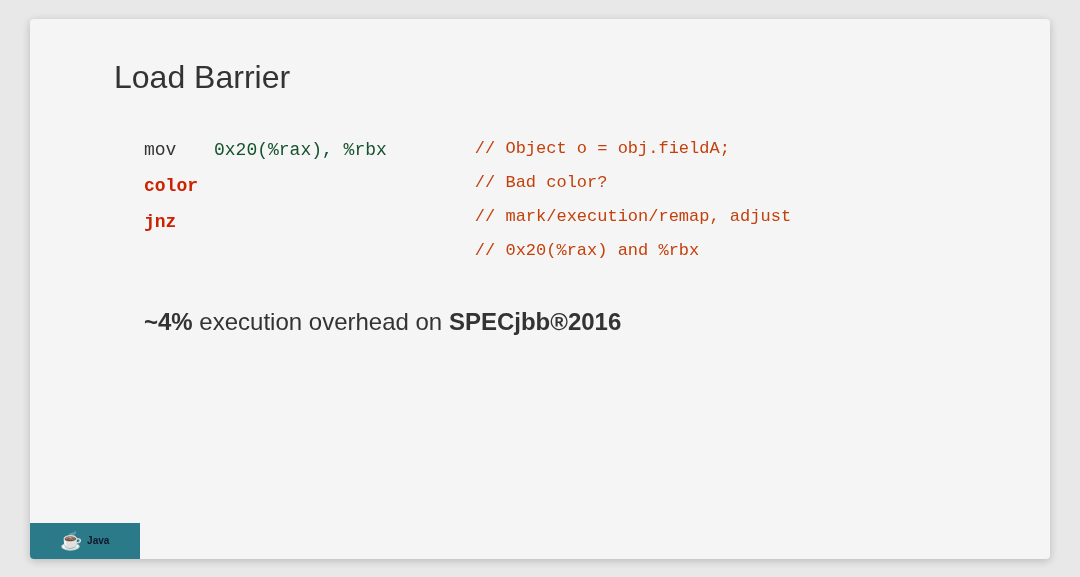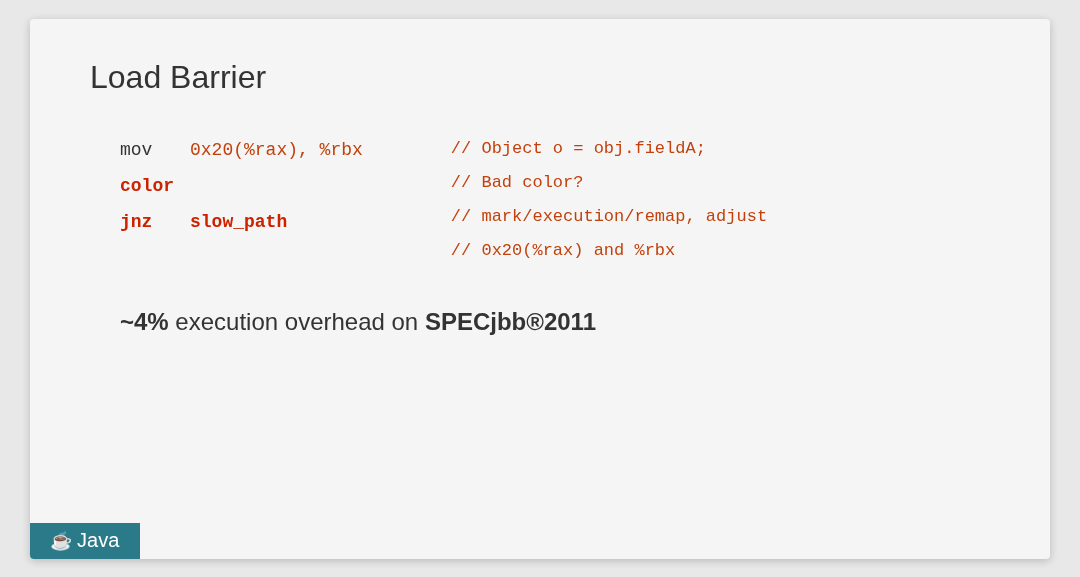--- a/index.html
+++ b/index.html
@@ -13,21 +13,21 @@
       justify-content: center;
       font-family: Arial, sans-serif;
     }
 
     .slide {
       width: 1020px;
       height: 540px;
       background: #f5f5f5;
       border-radius: 4px;
       position: relative;
-      padding: 40px 60px;
+      padding: 40px 84px;
       box-shadow: 0 2px 8px rgba(0,0,0,0.2);
     }
 
     .slide-title {
       font-size: 32px;
       font-weight: 300;
       color: #333;
       margin-bottom: 36px;
     }
 
@@ -59,21 +59,21 @@
       color: #cc2200;
       font-weight: bold;
     }
 
     .asm-operands {
       color: #cc2200;
       font-weight: bold;
     }
 
     .asm-operands.black {
-      color: #c2410c;
+      color: #14532d;
       font-weight: normal;
     }
 
     .comments {
       font-family: 'Courier New', Courier, monospace;
       font-size: 17px;
       line-height: 2.0;
       color: #c2410c;
     }
 
@@ -99,23 +99,23 @@
       background: #2a7a8a;
       width: 110px;
       height: 36px;
       border-radius: 0 0 0 4px;
       display: flex;
       align-items: center;
       justify-content: center;
     }
 
     .bottom-bar-text {
-      color: #ffffff;
-      font-size: 20px;
-      font-weight: normal;
+      color: #0f172a;
+      font-size: 10px;
+      font-weight: bold;
     }
 
     .java-cup {
       color: white;
       font-size: 18px;
       margin-right: 4px;
     }
   </style>
 </head>
 <body>
@@ -128,33 +128,32 @@
     <div class="asm-code">
       <div class="asm-line">
         <span class="asm-mnemonic">mov</span>
         <span class="asm-operands black">0x20(%rax), %rbx</span>
       </div>
       <div class="asm-line">
         <span class="asm-mnemonic red">color</span>
       </div>
       <div class="asm-line">
         <span class="asm-mnemonic red">jnz</span>
-        <span class="asm-operands">slow_path</span>
       </div>
     </div>
 
     <div class="comments">
       <div class="comment-line">// Object o = obj.fieldA;</div>
       <div class="comment-line">// Bad color?</div>
       <div class="comment-line">// mark/execution/remap, adjust</div>
       <div class="comment-line">// 0x20(%rax) and %rbx</div>
     </div>
   </div>
 
   <div class="overhead-text">
-    <strong>~4%</strong> execution overhead on <strong>SPECjbb®2011</strong>
+    <strong>~4%</strong> execution overhead on <strong>SPECjbb®2016</strong>
   </div>
 
   <div class="bottom-bar">
     <span class="java-cup">☕</span>
     <span class="bottom-bar-text">Java</span>
   </div>
 </div>
 
 </body></html>

